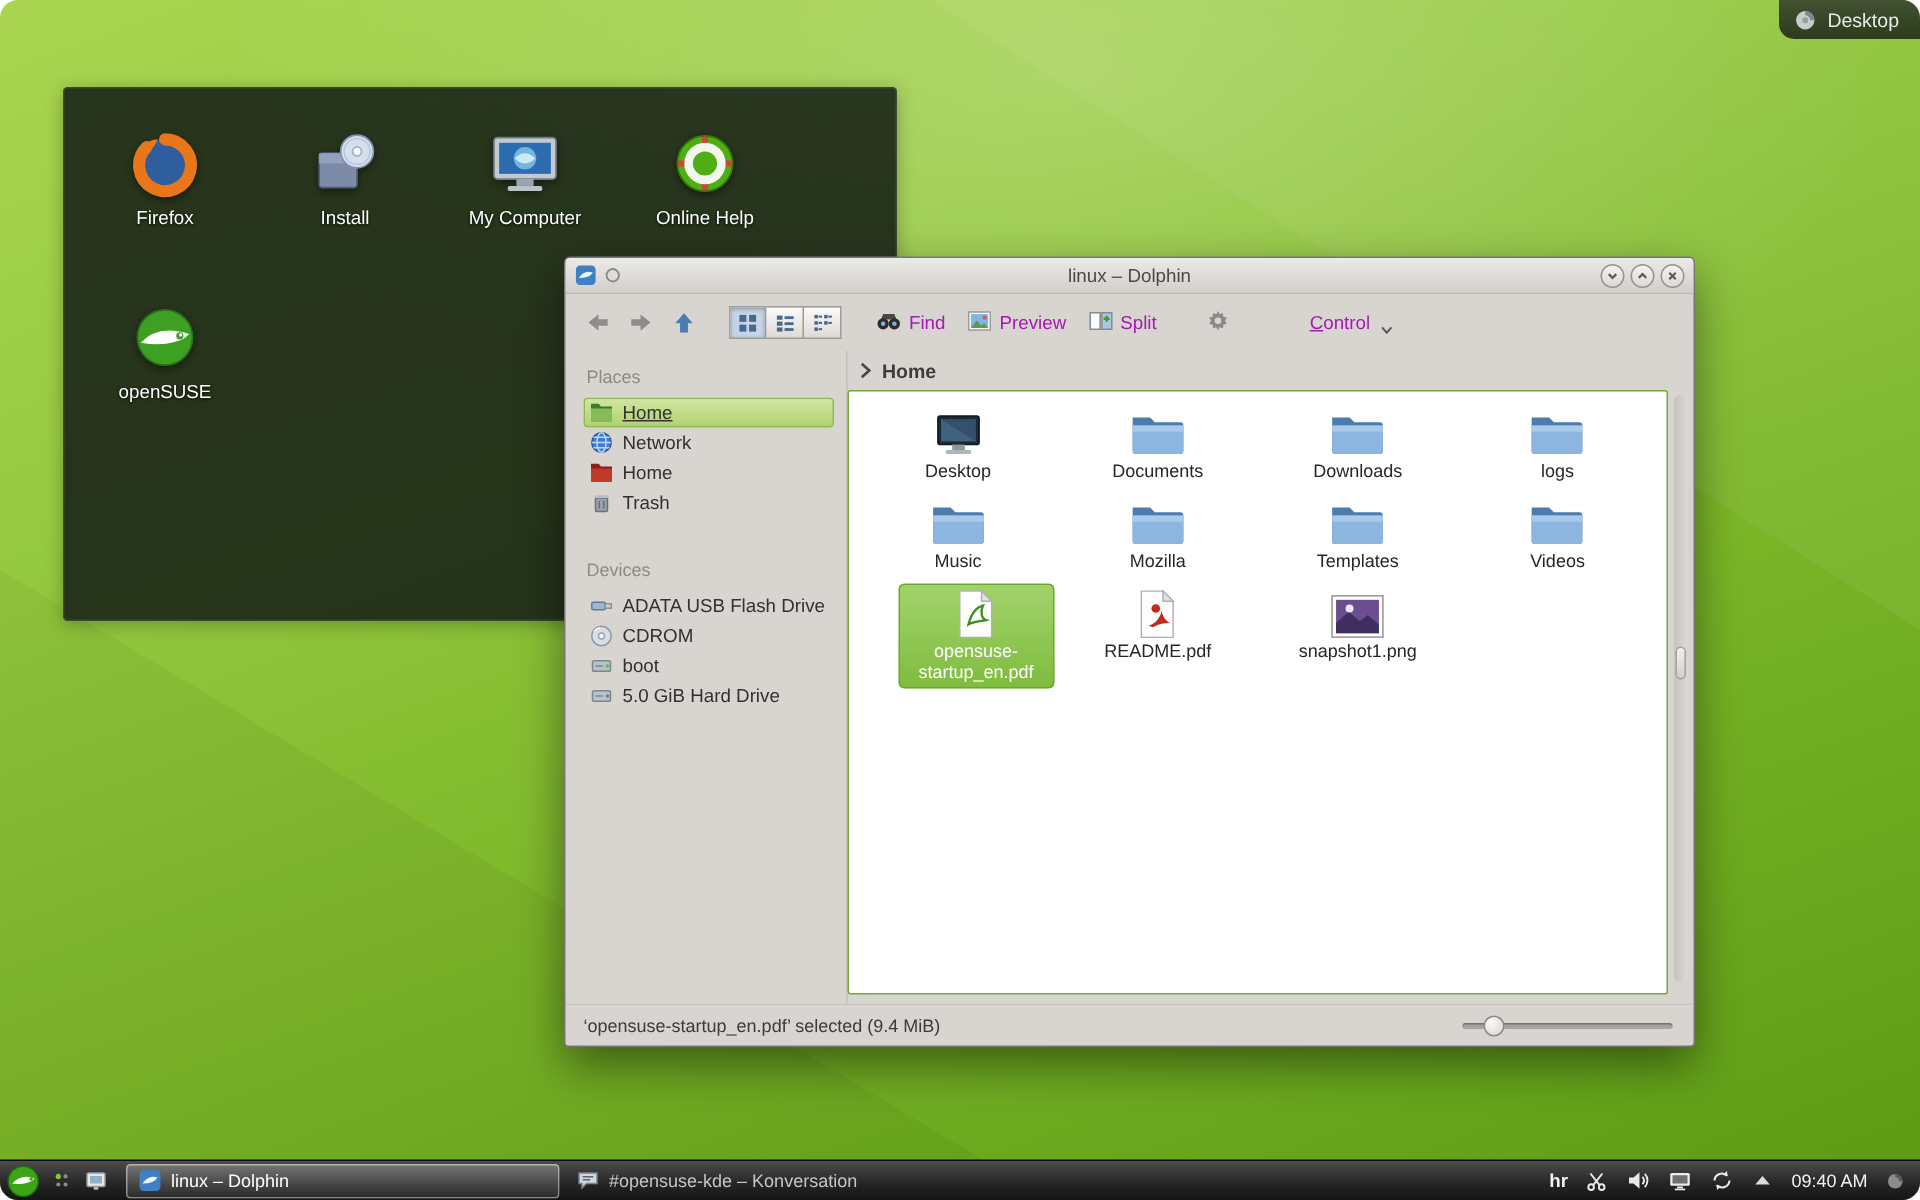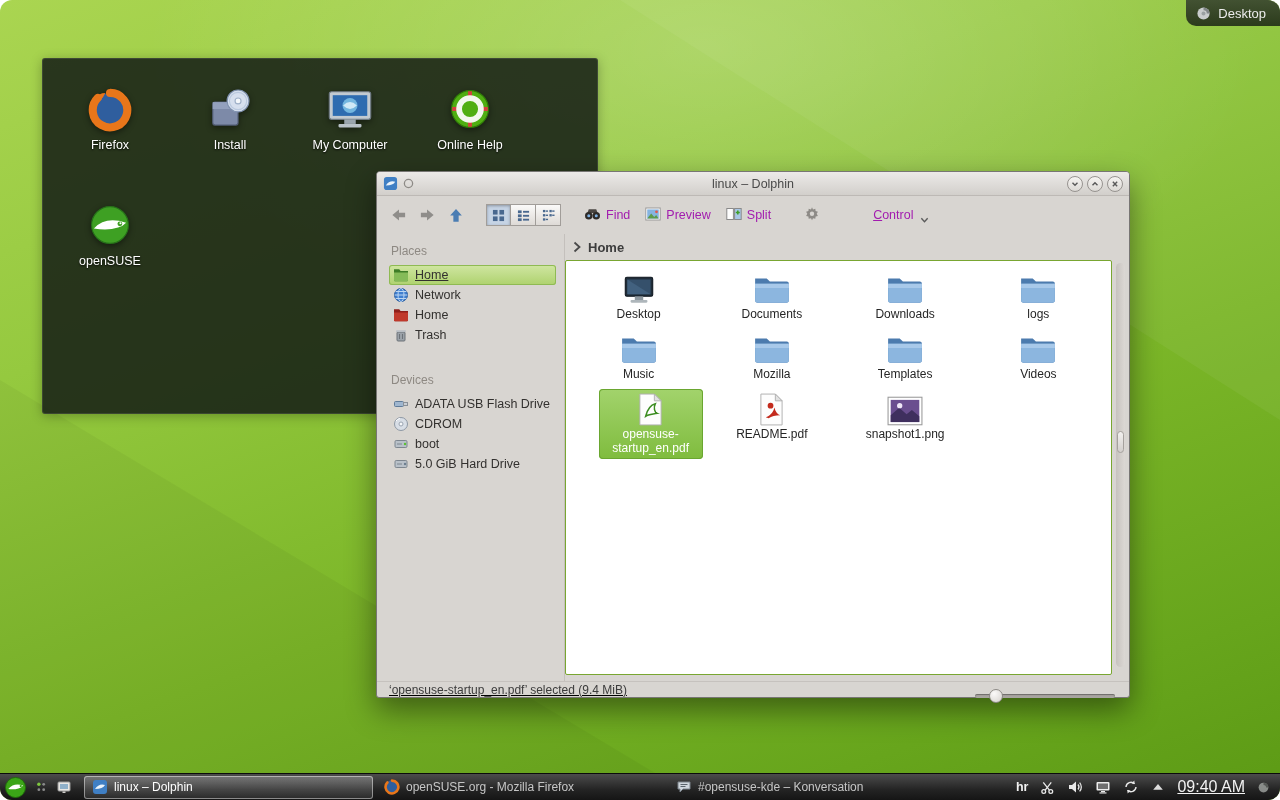--- a/index.html
+++ b/index.html
@@ -78,22 +78,22 @@
   .file-inner{display:flex;flex-direction:column;align-items:center;gap:2px;padding:3px 6px;border-radius:4px;max-width:104px;}
   .ficon{display:flex;align-items:flex-end;height:34px;}
   .flabel{font-size:12px;color:#262626;text-align:center;line-height:1.15;word-break:break-word;}
   .file.sel .file-inner{background:linear-gradient(#a2d36c,#7fbc3e);box-shadow:inset 0 0 0 1px #6aa630;margin-left:24px;}
   .file.sel .flabel{color:#fff;}
   .vscroll{width:9px;margin:3px 2px 8px 4px;border-radius:5px;background:linear-gradient(90deg,#c6c2be,#dcd8d4);
     position:relative;cursor:pointer;}
   .vthumb{position:absolute;left:1px;right:1px;top:168px;height:22px;border-radius:4px;
     background:linear-gradient(#f3f1ef,#d2cecb);border:1px solid #a5a19d;}
 
-  .statusbar{height:16px;border-top:1px solid #c6c2be;display:flex;align-items:center;padding:0 12px;
-    position:relative;border-radius:0 0 3px 3px;text-decoration:underline;}
+  .statusbar{height:28px;border-top:1px solid #c6c2be;display:flex;align-items:center;padding:0 12px;
+    position:relative;border-radius:0 0 3px 3px;}
   .status-text{font-size:12px;color:#3b3b3b;}
   .zoom{position:absolute;right:14px;top:0;bottom:0;width:140px;cursor:pointer;}
   .ztrack{position:absolute;left:0;right:0;top:12px;height:4px;background:#a8a4a0;border-radius:2px;
     box-shadow:inset 0 1px 1px rgba(0,0,0,.35);}
   .zhandle{position:absolute;left:14px;top:7px;width:14px;height:14px;border-radius:50%;
     background:radial-gradient(circle at 35% 30%,#fbfaf9,#d6d2ce);border:1px solid #8d8a86;}
 
   
   .taskbar{position:absolute;left:0;right:0;bottom:0;height:27px;display:flex;align-items:center;
     padding:0 4px 0 2px;background:linear-gradient(#4c4c4c,#242424 60%,#151515);border-top:1px solid #0b0b0b;}
@@ -104,21 +104,21 @@
   .task{width:289px;height:23px;display:flex;align-items:center;gap:6px;padding:0 8px;font-size:12px;
     color:#c6c6c6;cursor:pointer;border-radius:3px;}
   .task + .task{margin-left:3px;}
   .task-icon{display:flex;}
   .task-label{white-space:nowrap;overflow:hidden;text-overflow:ellipsis;}
   .task.active{background:linear-gradient(rgba(255,255,255,.26),rgba(255,255,255,.08));
     box-shadow:inset 0 0 0 1px rgba(255,255,255,.45);color:#fff;}
   .tray{margin-left:auto;display:flex;align-items:center;gap:12px;padding-right:6px;}
   .kbd{color:#f2f2f2;font-size:12.5px;font-weight:bold;cursor:pointer;}
   .tray-icon{display:flex;cursor:pointer;}
-  .clock{color:#f2f2f2;font-size:16px;cursor:pointer;white-space:nowrap;text-decoration:underline;}
+  .clock{color:#f2f2f2;font-size:12px;cursor:pointer;white-space:nowrap;}
   .panel-cashew{display:flex;opacity:.85;cursor:pointer;}
 </style>
 </head>
 <body>
 
 <div class="screen">
   <div class="facet f1"></div>
   <div class="facet f2"></div>
 
   <div class="toolbox">
@@ -612,29 +612,20 @@
             <svg width="16" height="16" viewBox="0 0 16 16">
               <rect x="1" y="1" width="14" height="14" rx="3" fill="#3f7fc4"></rect>
               <path d="M3 10 q4 -6 10 -4 q-2 4 -10 4" fill="#eaf3fb"></path>
             </svg>
           </span>
           <span class="task-label">linux – Dolphin</span>
         </div>
         <div class="task">
           <span class="task-icon">
             <svg width="16" height="16" viewBox="0 0 16 16">
-              <circle cx="8" cy="8" r="6.8" fill="#2e5e9e"></circle>
-              <path d="M8 1.6 a6.4 6.4 0 1 1 -4.6 1.9" fill="none" stroke="#e8761a" stroke-width="2.6" stroke-linecap="round"></path>
-            </svg>
-          </span>
-          <span class="task-label">openSUSE.org - Mozilla Firefox</span>
-        </div>
-        <div class="task">
-          <span class="task-icon">
-            <svg width="16" height="16" viewBox="0 0 16 16">
               <path d="M2 3 h12 v7 h-7 l-3 3 v-3 h-2 z" fill="#cfd6dd" stroke="#7a828a"></path>
               <path d="M4.5 5.5 h7 M4.5 7.5 h5" stroke="#5a636b"></path>
             </svg>
           </span>
           <span class="task-label">#opensuse-kde – Konversation</span>
         </div>
       </div>
     <div class="tray">
       <span class="kbd">hr</span>
       <span class="tray-icon">

